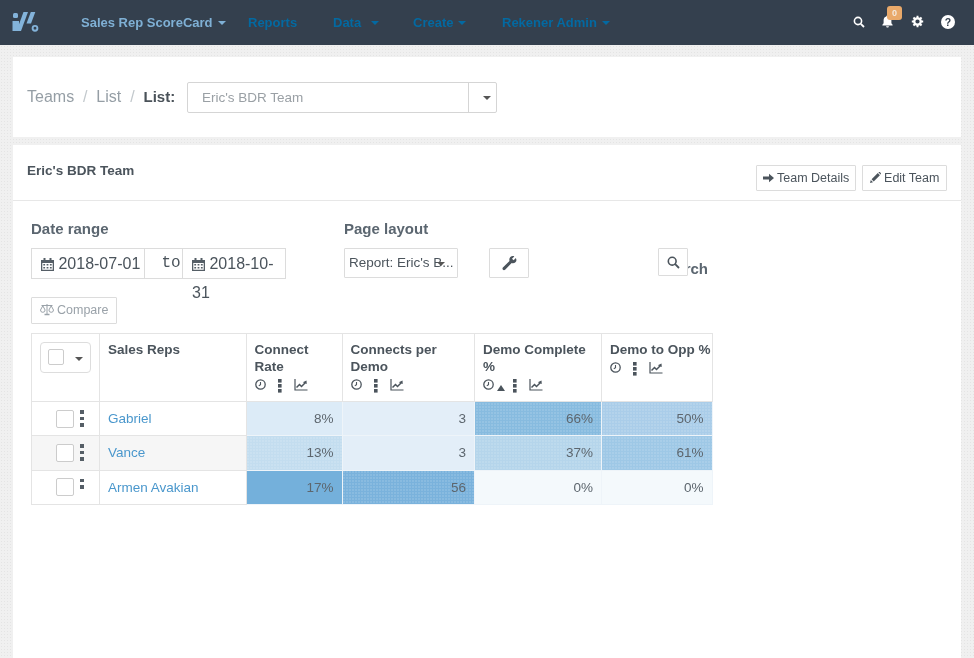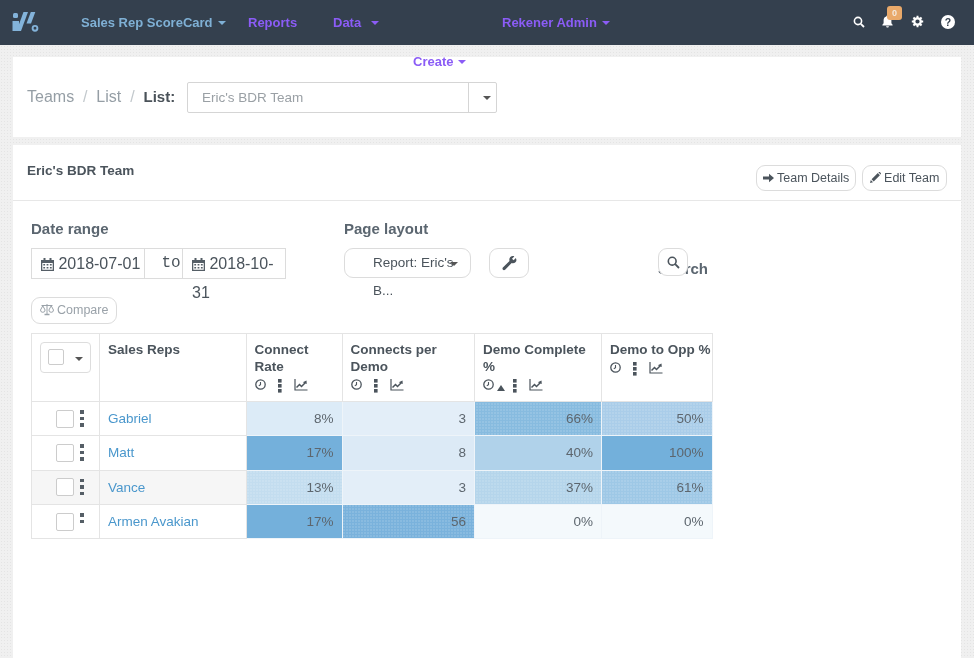--- a/index.html
+++ b/index.html
@@ -8,39 +8,39 @@
     font-family:"Liberation Sans", sans-serif;
     position:relative;
     background:#f0f0f0;
     background-image:radial-gradient(rgba(0,0,0,.05) 0.7px, rgba(0,0,0,0) 0.8px);
     background-size:3px 3px;
   }
   .abs { position:absolute; }
 
   
   .navbar { left:0; top:0; width:974px; height:45px; background:#34404e; }
-  .nav-item { position:absolute; top:0; height:45px; line-height:45px; color:#8b5cf6; font-size:13px; font-weight:bold; }
+  .nav-item { position:absolute; top:0; height:45px; line-height:45px; color:#0369a1; font-size:13px; font-weight:bold; }
   .caret { display:inline-block; width:0; height:0; border-left:4px solid transparent; border-right:4px solid transparent; border-top:4px solid currentColor; vertical-align:middle; margin-left:5px; position:relative; top:-1px; }
 
   
   .card1 { left:13px; top:57px; width:948px; height:80px; background:#ffffff; }
   .card2 { left:13px; top:145px; width:948px; height:520px; background:#ffffff; }
   .card2-divider { left:13px; top:200px; width:948px; height:1px; background:#e7e7e7; }
 
   
   .crumb { top:88px; font-size:16px; color:#959ea5; }
   .crumb b { color:#4a5259; font-size:15px; }
   .sel { left:187px; top:82px; width:310px; height:31px; background:#fff; border:1px solid #d5d5d5; border-radius:2px; }
   .sel .txt { position:absolute; left:14px; top:7px; font-size:13.5px; color:#9aa0a5; }
   .sel .btn { position:absolute; right:0; top:0; width:28px; height:29px; border-left:1px solid #d5d5d5; }
   .sel .btn .caret { position:absolute; left:9px; top:13px; border-top-color:#555; }
 
   
   .sect-title { left:27px; top:163px; font-size:13.5px; font-weight:bold; color:#4b545c; }
-  .btn-o { position:absolute; height:26px; background:#fff; border:1px solid #dcdcdc; border-radius:9px; font-size:12.5px; color:#4b545c; line-height:24px; text-align:center; }
+  .btn-o { position:absolute; height:26px; background:#fff; border:1px solid #dcdcdc; border-radius:1px; font-size:12.5px; color:#4b545c; line-height:24px; text-align:center; }
 
   
   .ctl-h { font-size:15px; font-weight:bold; color:#5b6670; }
   .dg { left:31px; top:248px; height:31px; }
   .dg .seg { position:absolute; top:0; height:31px; background:#fff; border:1px solid #dcdcdc; font-size:16px; color:#4b545c; line-height:29px; }
 
   
   table.grid { position:absolute; left:31px; top:333px; width:681.5px; border-collapse:collapse; table-layout:fixed; font-size:13.5px; }
   table.grid col.c0 { width:68px; }
   table.grid col.c1 { width:146.5px; }
@@ -77,21 +77,21 @@
       <path d="M0.5 10 L7 10 L7 20 L0.5 20 Z"></path>
       <path d="M4.5 20 L11.5 1 L16 1 L9 20 Z"></path>
       <path d="M14.5 12.5 L18.8 1 L23.3 1 L19 12.5 Z"></path>
       <circle cx="23" cy="17.3" r="2.4" fill="none" stroke="#83b3da" stroke-width="1.9"></circle>
     </g>
   </svg>
 
   <div class="nav-item" style="left:81px; color:#7fb0d5;">Sales Rep ScoreCard<span class="caret"></span></div>
   <div class="nav-item" style="left:248px;">Reports</div>
   <div class="nav-item" style="left:333px;">Data<span class="caret" style="margin-left:10px;"></span></div>
-  <div class="nav-item" style="left:413px;margin-top:39px;">Create<span class="caret"></span></div>
+  <div class="nav-item" style="left:413px;">Create<span class="caret"></span></div>
   <div class="nav-item" style="left:502px;">Rekener Admin<span class="caret"></span></div>
 
   <svg class="abs" style="left:853px; top:16px;" width="12" height="12" viewBox="0 0 12 12">
     <circle cx="5" cy="5" r="3.6" fill="none" stroke="#fff" stroke-width="1.6"></circle>
     <line x1="7.8" y1="7.8" x2="11" y2="11" stroke="#fff" stroke-width="1.8"></line>
   </svg>
   <svg class="abs" style="left:881px; top:15px;" width="13" height="13" viewBox="0 0 13 13">
     <path fill="#fff" d="M6.5 0.5 C7.2 0.5 7.7 1 7.7 1.6 C9.5 2.1 10.4 3.5 10.4 5.2 L10.4 8.2 L11.6 9.8 L11.6 10.5 L1.4 10.5 L1.4 9.8 L2.6 8.2 L2.6 5.2 C2.6 3.5 3.5 2.1 5.3 1.6 C5.3 1 5.8 0.5 6.5 0.5 Z"></path>
     <path fill="#fff" d="M5.1 11.2 L7.9 11.2 C7.9 12 7.3 12.6 6.5 12.6 C5.7 12.6 5.1 12 5.1 11.2 Z"></path>
   </svg>
@@ -147,21 +147,21 @@
           <rect x="2.3" y="6" width="1.8" height="1.5"></rect>
           <rect x="5.6" y="6" width="1.8" height="1.5"></rect>
           <rect x="8.9" y="6" width="1.8" height="1.5"></rect>
           <rect x="2.3" y="9" width="1.8" height="1.5"></rect>
           <rect x="5.6" y="9" width="1.8" height="1.5"></rect>
           <rect x="8.9" y="9" width="1.8" height="1.5"></rect>
         </g>
       </svg> 2018-10-31</span>
   </div>
 
-  <div class="btn-o" style="left:344px; top:248px; width:127px; height:30px; line-height:28px; text-align:left; padding-left:28px; font-size:13.5px;">Report: Eric's B...<span class="caret" style="position:absolute; right:12px; top:13px; color:#555;"></span></div>
+  <div class="btn-o" style="left:344px; top:248px; width:114px; height:30px; line-height:28px; text-align:left; padding-left:4px; font-size:13.5px;">Report: Eric's B...<span class="caret" style="position:absolute; right:12px; top:13px; color:#555;"></span></div>
   <div class="btn-o" style="left:489px; top:248px; width:40px; height:30px;"><svg width="15" height="15" viewBox="0 0 15 15" style="margin-top:7px;">
       <path fill="#4b545c" d="M14.2 3.4 C14.2 2.9 14.1 2.4 13.9 2 L11.6 4.3 L10 2.7 L12.3 0.4 C11.9 0.2 11.4 0.1 10.9 0.1 C8.9 0.1 7.3 1.7 7.3 3.7 C7.3 4.1 7.4 4.5 7.5 4.9 L0.9 11.5 C0.3 12.1 0.3 13.1 0.9 13.7 C1.5 14.3 2.5 14.3 3.1 13.7 L9.7 7.1 C10.1 7.2 10.5 7.3 10.9 7.3 C12.9 7.3 14.5 5.7 14.5 3.7 C14.5 3.6 14.2 3.4 14.2 3.4 Z"></path>
     </svg></div>
   <div class="btn-o" style="left:658px; top:248px; width:30px; height:28px;"><svg width="13" height="13" viewBox="0 0 13 13" style="margin-top:7px;">
       <circle cx="5.2" cy="5.2" r="3.9" fill="none" stroke="#4b545c" stroke-width="1.6"></circle>
       <line x1="8.2" y1="8.2" x2="12" y2="12" stroke="#4b545c" stroke-width="1.8"></line>
     </svg></div>
   <div class="btn-o" style="left:31px; top:297px; width:86px; height:27px; color:#9aa2a9;"><svg width="14" height="13" viewBox="0 0 14 13" style="vertical-align:-2px;">
       <g stroke="#9aa2a9" fill="none" stroke-width="1">
         <line x1="7" y1="1" x2="7" y2="11"></line>
@@ -245,28 +245,20 @@
             </svg></div></th>
     </tr>
     <tr class="even">
       <td><span class="cbx" style="margin-left:16px;"></span><span class="kebab"><i></i><i></i><i></i></span></td>
         <td class="name">Gabriel</td>
       <td class="num" style="background:#dcebf7">8%</td>
       <td class="num" style="background:#e3eef8">3</td>
       <td class="num tx" style="background-color:#87bbdf">66%</td>
       <td class="num tx" style="background-color:#aacde9">50%</td>
     </tr>
-    <tr class="even">
-      <td><span class="cbx" style="margin-left:16px;"></span><span class="kebab"><i></i><i></i><i></i></span></td>
-        <td class="name">Matt</td>
-      <td class="num" style="background:#74b0db">17%</td>
-      <td class="num" style="background:#dceaf6">8</td>
-      <td class="num" style="background:#b0d2ea">40%</td>
-      <td class="num" style="background:#73b0db">100%</td>
-    </tr>
     <tr class="odd">
       <td><span class="cbx" style="margin-left:16px;"></span><span class="kebab"><i></i><i></i><i></i></span></td>
         <td class="name">Vance</td>
       <td class="num tx" style="background-color:#c3ddef">13%</td>
       <td class="num" style="background:#e3eef8">3</td>
       <td class="num tx" style="background-color:#b5d5eb">37%</td>
       <td class="num tx" style="background-color:#9ec8e6">61%</td>
     </tr>
     <tr class="even">
       <td><span class="cbx" style="margin-left:16px;"></span><span class="kebab"><i></i><i></i></span></td>

